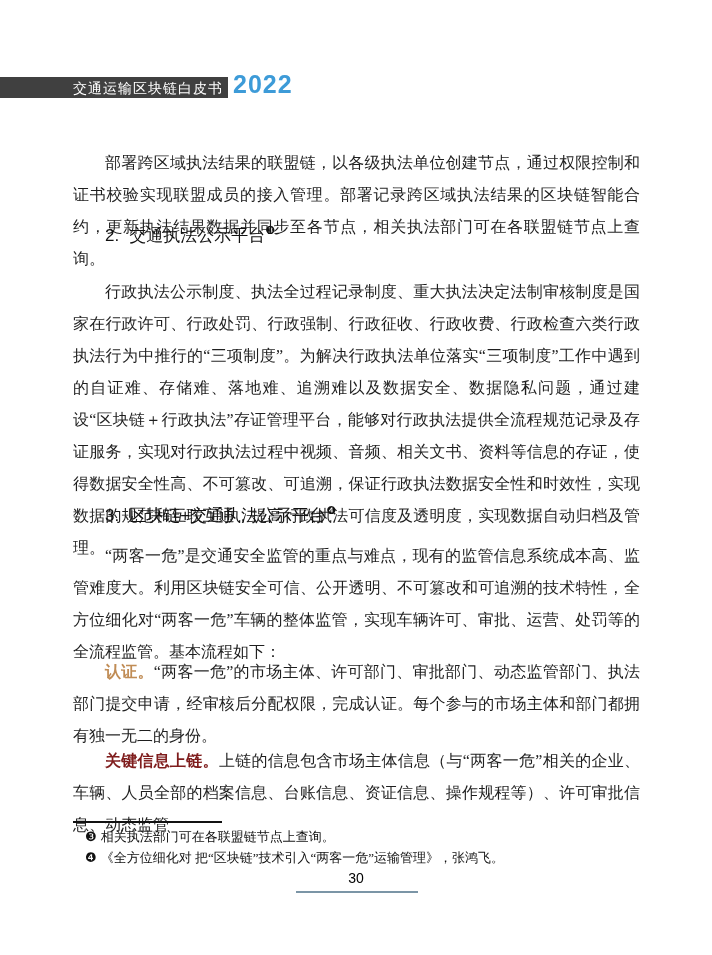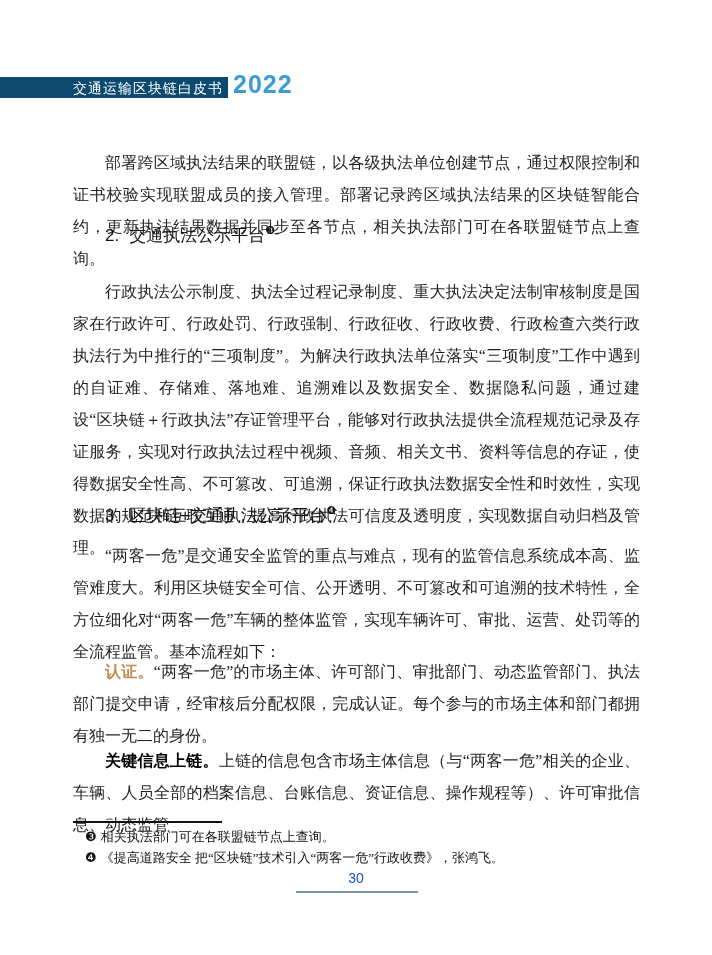--- a/index.html
+++ b/index.html
@@ -66,35 +66,35 @@
     font-size:13px; line-height:17px; color:#111111;
     text-align:left;
   }
   .fn1 { top:828px; }
   .fn2 { top:849px; }
   .fn-marker { font-family:"DejaVu Sans",sans-serif; margin-right:4px; }
   
   .page-number {
     position:absolute; left:296px; top:870px; width:120px;
     text-align:center;
-    font-size:14px; color:#1d4ed8;
+    font-size:14px; color:#000000;
     font-family:"Liberation Sans","DejaVu Sans",sans-serif;
   }
   .footer-line {
     position:absolute; left:296px; top:891px;
     width:122px; height:2px;
     background:#7b95a6;
   }
 </style>
 </head>
 <body>
 
 <div class="page">
 
-  <div class="header-bar" style="background:#0c4a6e;">
+  <div class="header-bar" style="background:#404040;">
     <span class="header-bar-title">交通运输区块链白皮书</span>
   </div>
   <div class="header-year" style="color:#3d9bd8;">2022</div>
 
   <div class="para p1">部署跨区域执法结果的联盟链，以各级执法单位创建节点，通过权限控制和证书校验实现联盟成员的接入管理。部署记录跨区域执法结果的区块链智能合约，更新执法结果数据并同步至各节点，相关执法部门可在各联盟链节点上查询。</div>
 
   <div class="heading h2">
     <span class="num">2.</span><span>交通执法公示平台</span><span class="fn-ref">❸</span>
   </div>
 
@@ -104,27 +104,27 @@
     <span class="num">3.</span><span>区块链+交通执法公示平台</span><span class="fn-ref">❹</span>
   </div>
 
   <div class="para p3">“两客一危”是交通安全监管的重点与难点，现有的监管信息系统成本高、监管难度大。利用区块链安全可信、公开透明、不可篡改和可追溯的技术特性，全方位细化对“两客一危”车辆的整体监管，实现车辆许可、审批、运营、处罚等的全流程监管。基本流程如下：</div>
 
   <div class="para p4">
     <span class="lead-word" style="color:#c08c55;">认证。</span><span>“两客一危”的市场主体、许可部门、审批部门、动态监管部门、执法部门提交申请，经审核后分配权限，完成认证。每个参与的市场主体和部门都拥有独一无二的身份。</span>
   </div>
 
   <div class="para p5">
-    <span class="lead-word" style="color:#000000;">关键信息上链。</span><span>上链的信息包含市场主体信息（与“两客一危”相关的企业、车辆、人员全部的档案信息、台账信息、资证信息、操作规程等）、许可审批信息、动态监管</span>
+    <span class="lead-word" style="color:#7f1d1d;">关键信息上链。</span><span>上链的信息包含市场主体信息（与“两客一危”相关的企业、车辆、人员全部的档案信息、台账信息、资证信息、操作规程等）、许可审批信息、动态监管</span>
   </div>
 
   <div class="fn-sep"></div>
   <div class="footnote fn1">
     <span class="fn-marker">❸</span><span>相关执法部门可在各联盟链节点上查询。</span>
   </div>
   <div class="footnote fn2">
-    <span class="fn-marker">❹</span><span>《提高道路安全 把“区块链”技术引入“两客一危”行政收费》，张鸿飞。</span>
+    <span class="fn-marker">❹</span><span>《全方位细化对 把“区块链”技术引入“两客一危”运输管理》，张鸿飞。</span>
   </div>
 
   <div class="page-number">30</div>
   <div class="footer-line" style="background:#7b95a6;"></div>
 
 </div>
 
 </body></html>

